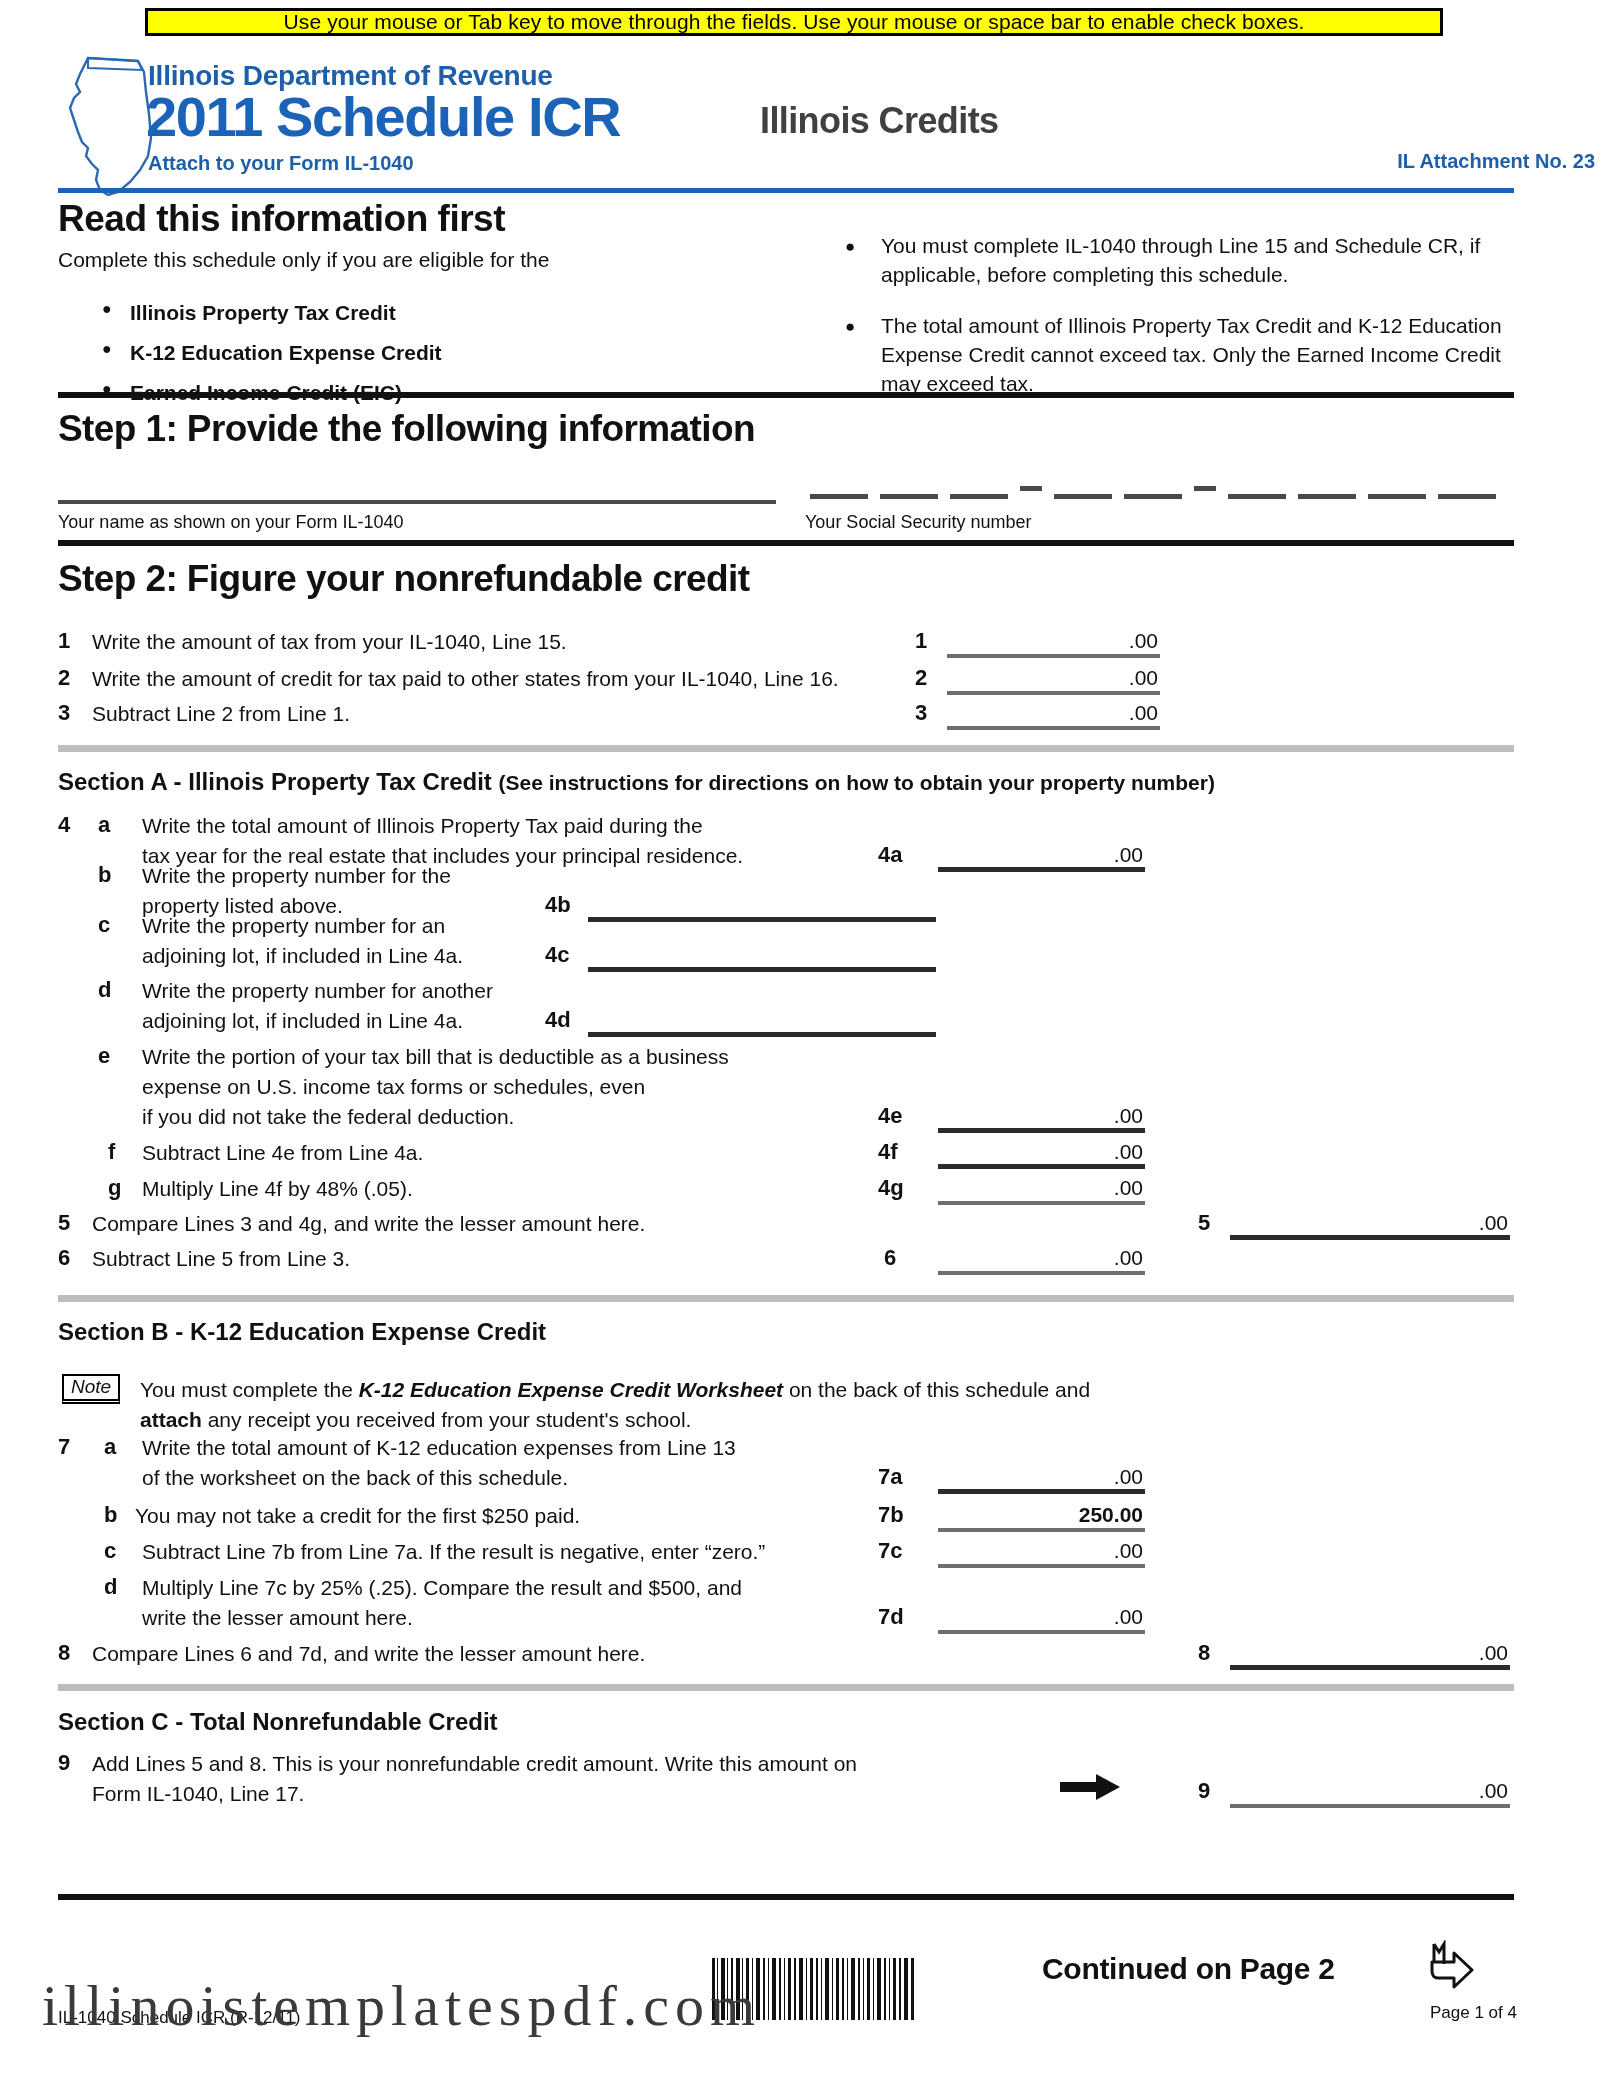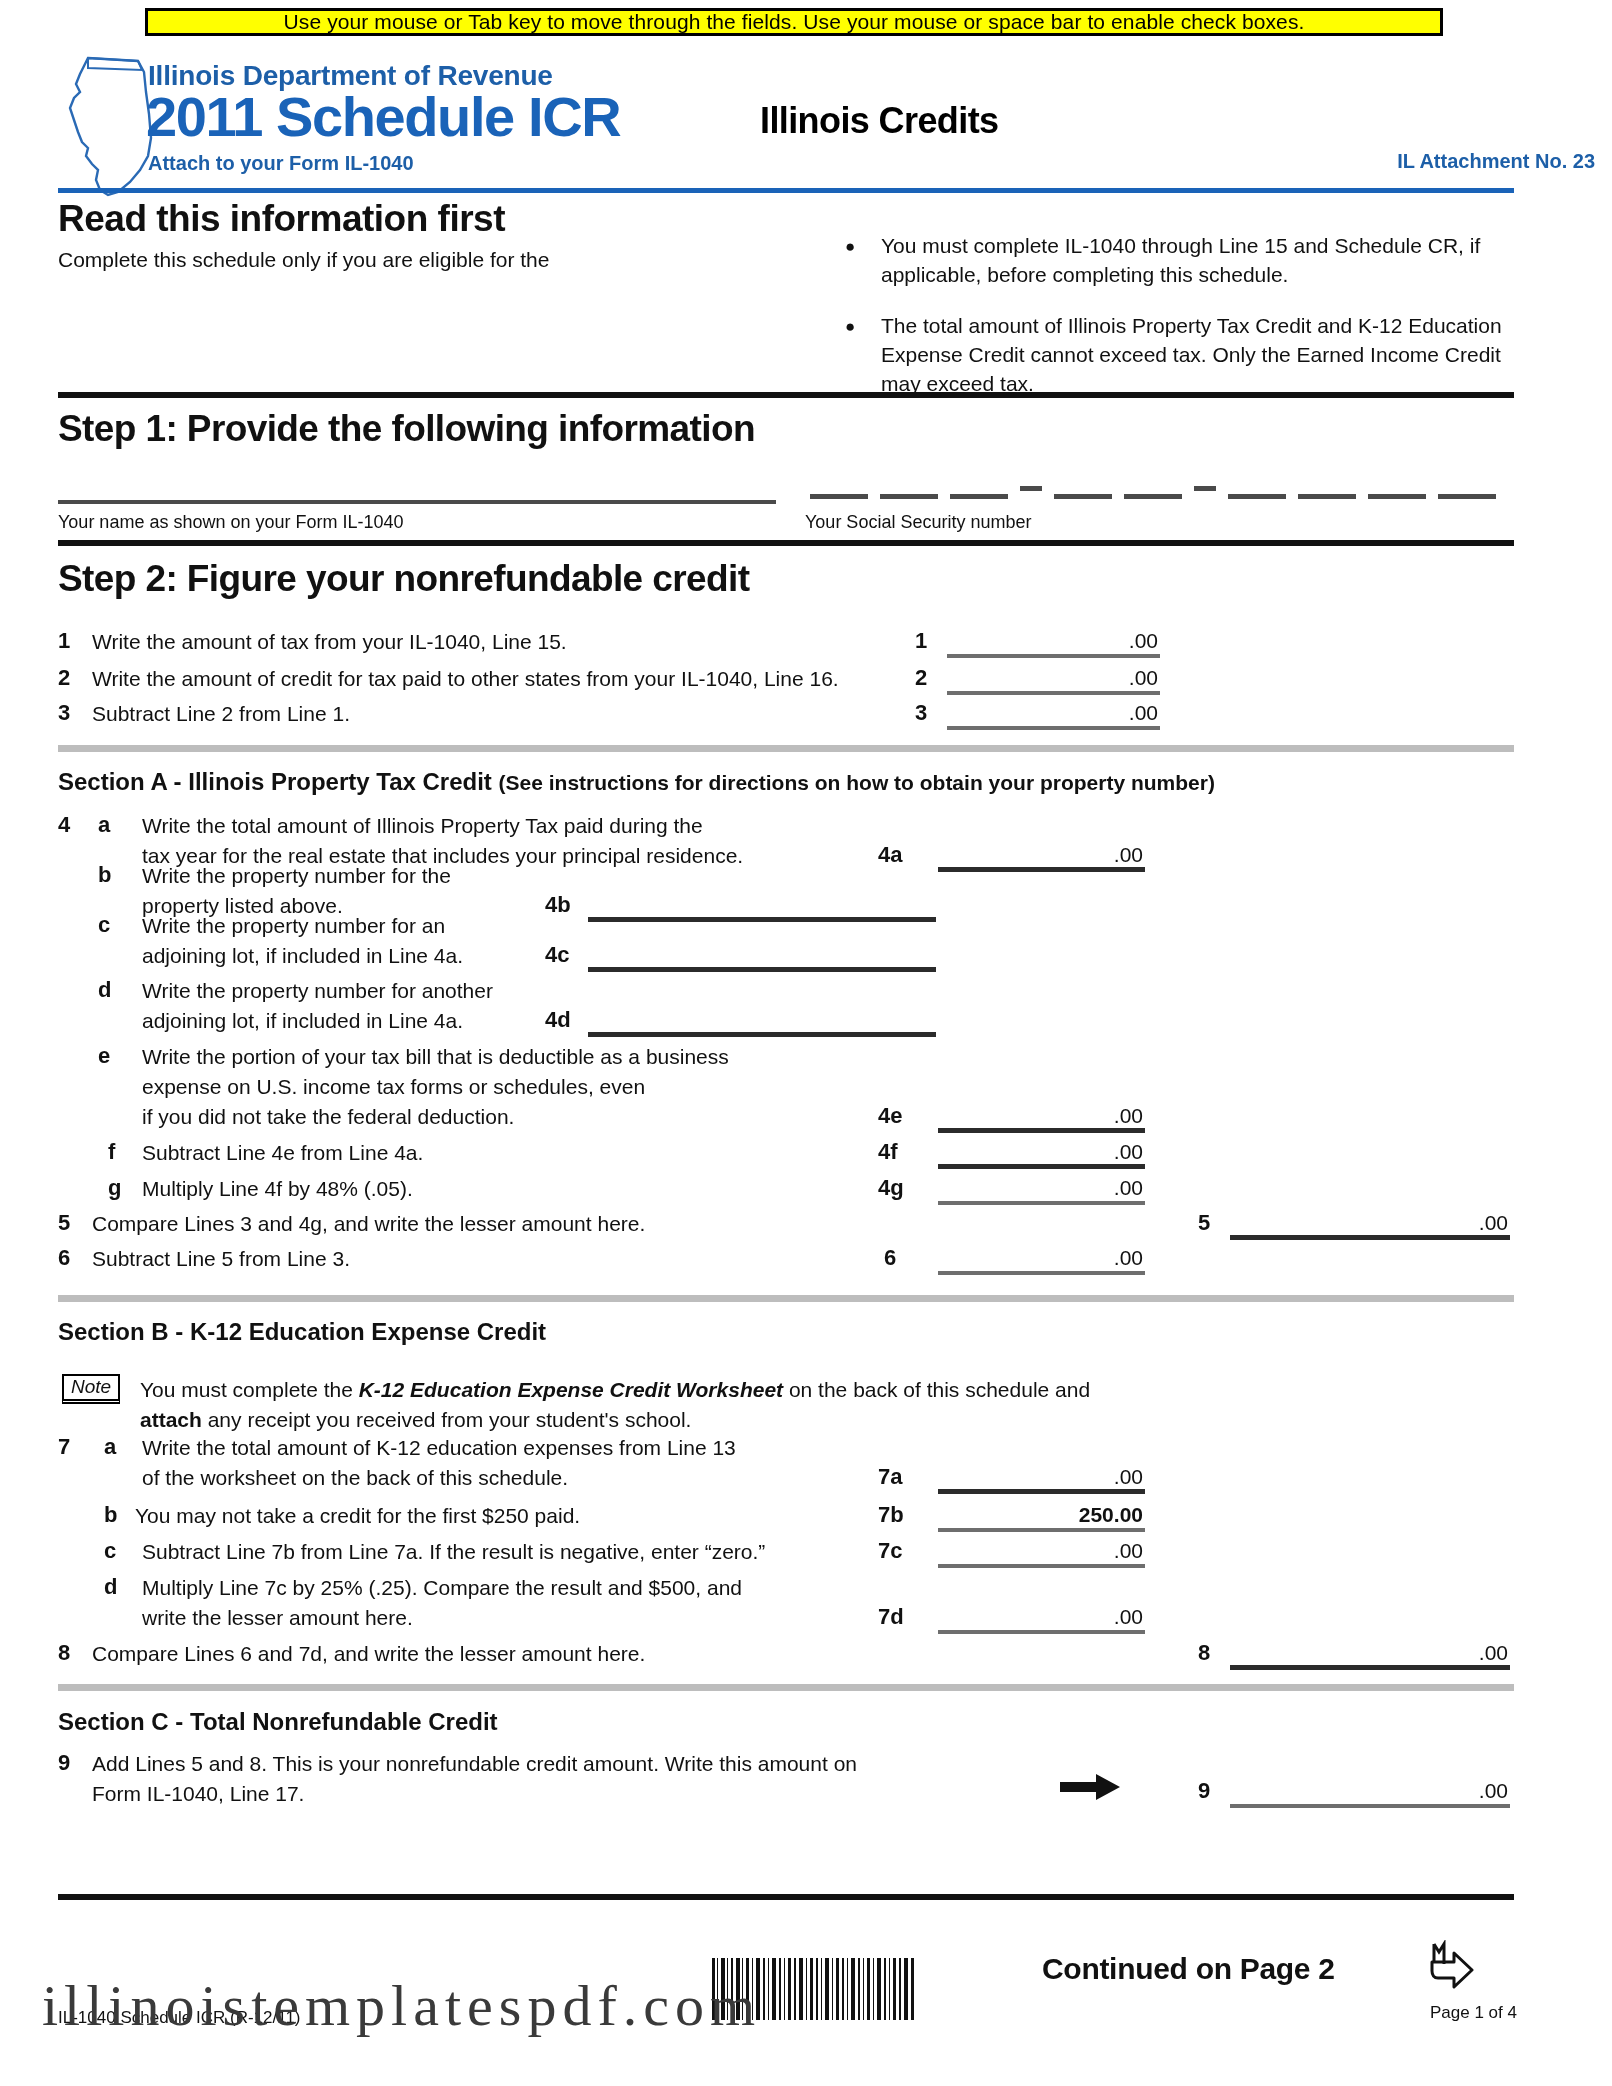--- a/index.html
+++ b/index.html
@@ -33,21 +33,21 @@
     position:absolute;left:148px;top:8px;
     font-size:28px;font-weight:bold;color:#1d5fa8;letter-spacing:-.2px;
   }
   .bigtitle{
     position:absolute;left:146px;top:34px;
     font-size:56px;font-weight:bold;color:#1a63b8;letter-spacing:-1.4px;
     line-height:62px;
   }
   .subtitle{
     position:absolute;left:760px;top:48px;
-    font-size:36px;font-weight:bold;color:#000000;letter-spacing:-.6px;
+    font-size:36px;font-weight:bold;color:#404040;letter-spacing:-.6px;
   }
   .attach{
     position:absolute;left:148px;top:100px;
     font-size:20px;font-weight:bold;color:#1d5fa8;
   }
   .attachno{
     position:absolute;right:62px;top:98px;
     font-size:20px;font-weight:bold;color:#1d5fa8;
   }
 
@@ -144,20 +144,25 @@
     <div class="bigtitle">2011 Schedule ICR</div>
     <div class="subtitle">Illinois Credits</div>
     <div class="attach">Attach to your Form IL-1040</div>
     <div class="attachno">IL Attachment No. 23</div>
   </div>
   <div class="rule-blue" style="top:188px;"></div>
 
   <div class="read-head">Read this information first</div>
   <div class="read-sub">Complete this schedule only if you are eligible for the</div>
 
+  <ul class="bullets-left">
+    <li>Illinois Property Tax Credit</li>
+    <li>K-12 Education Expense Credit</li>
+    <li>Earned Income Credit (EIC)</li>
+  </ul>
 
   <ul class="bullets-right">
     <li>You must complete IL-1040 through Line 15 and Schedule CR, if applicable, before completing this schedule.</li>
     <li>The total amount of Illinois Property Tax Credit and K-12 Education Expense Credit cannot exceed tax. Only the Earned Income Credit may exceed tax.</li>
   </ul>
 
   <div class="rule-black" style="top:392px;"></div>
 
   <div class="step-head" style="top:408px;">Step 1: Provide the following information</div>
 

